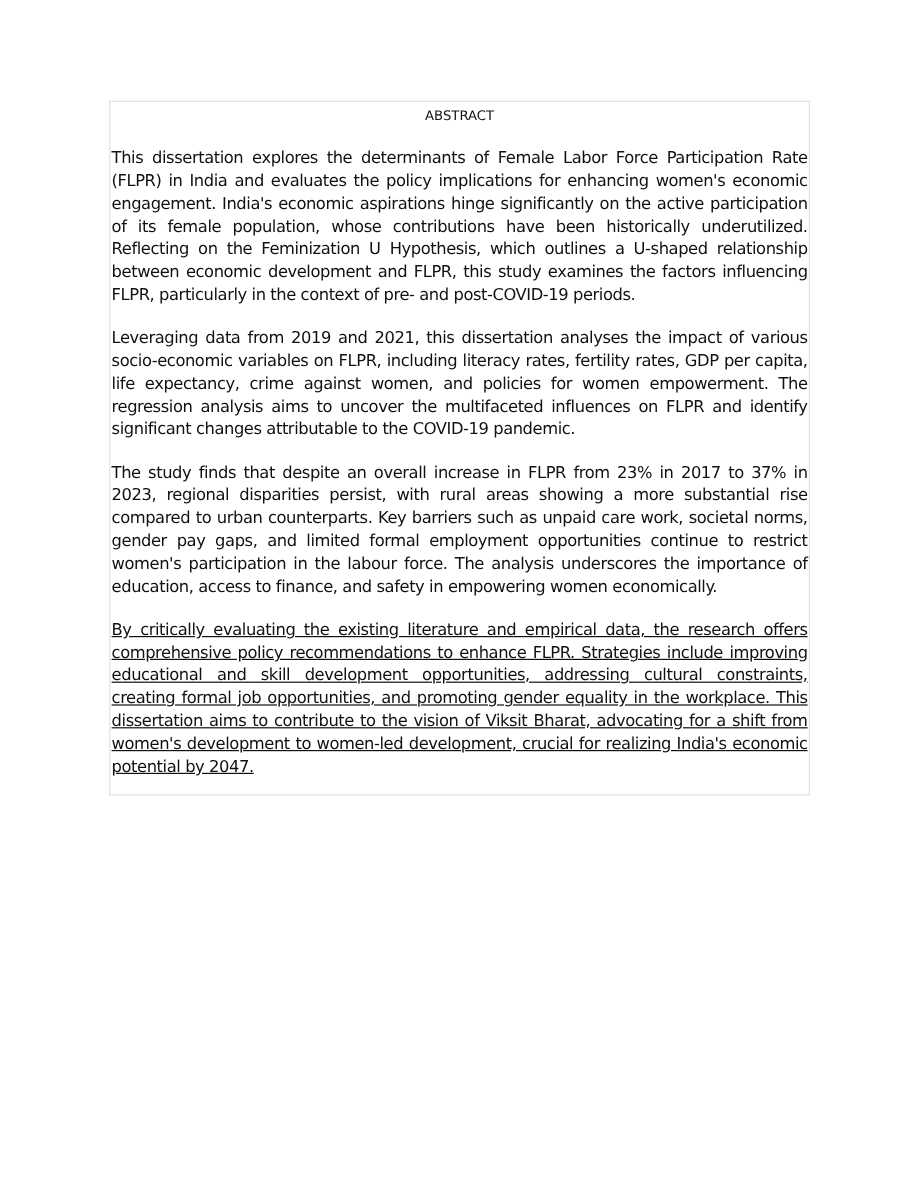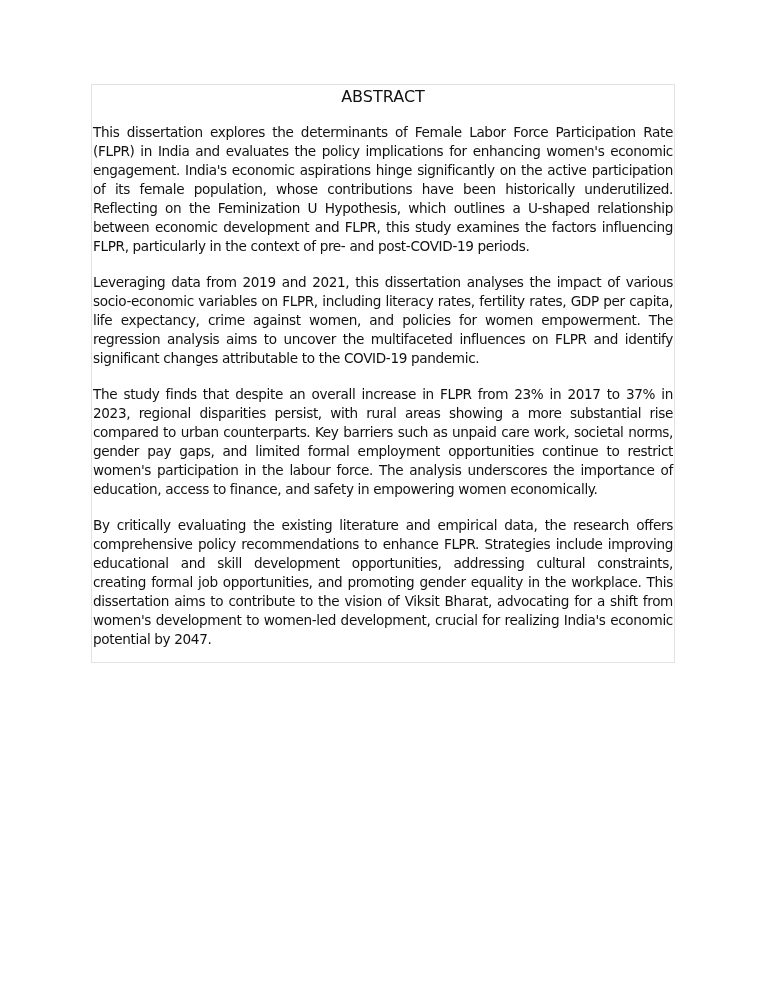--- a/index.html
+++ b/index.html
@@ -20,36 +20,37 @@
       width: 584px;
       height: 579px;
       border: 1px solid #e2e2e2;
       box-sizing: border-box;
       padding: 2px 1px 0 1px;
       font-family: "DejaVu Sans", sans-serif;
       color: #111111;
     }
     .abstract-title {
       text-align: center;
-      font-size: 16px;
+      font-size: 11px;
       line-height: 19px;
       margin: 0 0 17px 0;
       letter-spacing: 0;
     }
     .abstract-para {
       margin: 0 0 17px 0;
       font-size: 13.6px;
       line-height: 19px;
       text-align: justify;
       text-align-last: left;
       letter-spacing: -0.35px;
       word-spacing: 0px;
     }
     .abstract-para:last-child {
       margin-bottom: 14px;
+      text-decoration: underline;
     }
   </style>
 </head>
 <body>
 
 <div class="abstract-box">
   <div class="abstract-title">ABSTRACT</div>
   <p class="abstract-para">This dissertation explores the determinants of Female Labor Force Participation Rate (FLPR) in India and evaluates the policy implications for enhancing women's economic engagement. India's economic aspirations hinge significantly on the active participation of its female population, whose contributions have been historically underutilized. Reflecting on the Feminization U Hypothesis, which outlines a U-shaped relationship between economic development and FLPR, this study examines the factors influencing FLPR, particularly in the context of pre- and post-COVID-19 periods.</p>
   <p class="abstract-para">Leveraging data from 2019 and 2021, this dissertation analyses the impact of various socio-economic variables on FLPR, including literacy rates, fertility rates, GDP per capita, life expectancy, crime against women, and policies for women empowerment. The regression analysis aims to uncover the multifaceted influences on FLPR and identify significant changes attributable to the COVID-19 pandemic.</p>
   <p class="abstract-para">The study finds that despite an overall increase in FLPR from 23% in 2017 to 37% in 2023, regional disparities persist, with rural areas showing a more substantial rise compared to urban counterparts. Key barriers such as unpaid care work, societal norms, gender pay gaps, and limited formal employment opportunities continue to restrict women's participation in the labour force. The analysis underscores the importance of education, access to finance, and safety in empowering women economically.</p>

